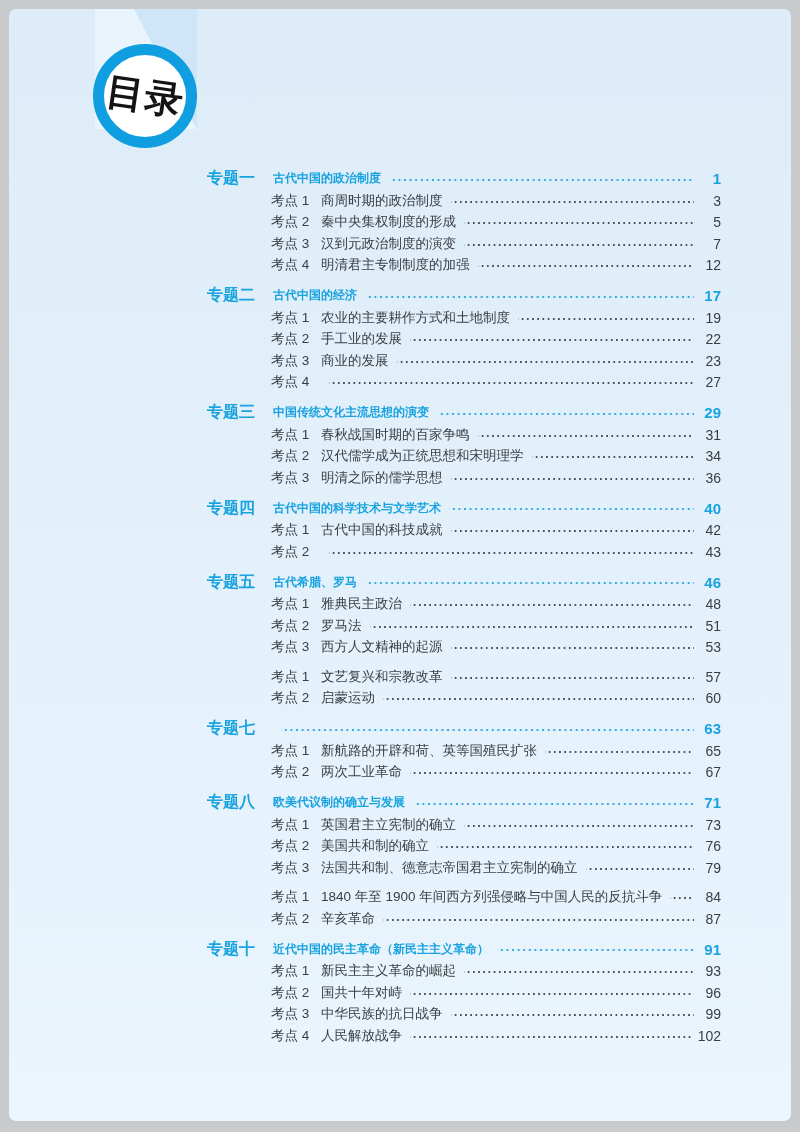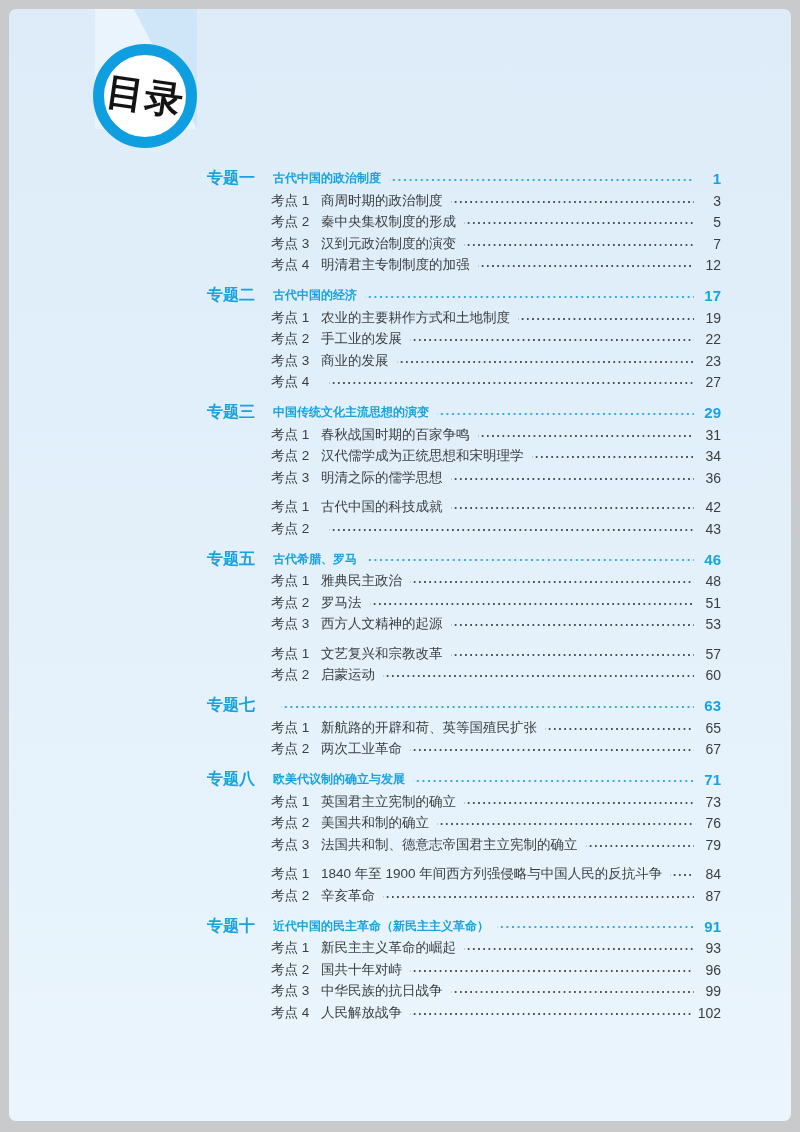--- a/index.html
+++ b/index.html
@@ -187,20 +187,26 @@
   <div class="row item">
     <span class="lbl">考点 3</span>
     <span class="ttl">明清之际的儒学思想</span>
     <span class="leader"></span>
     <span class="pg">36</span>
   </div>
 </div>
   </section>
 
   <section class="sec">
+    <div class="row head">
+      <span class="lbl">专题四</span>
+      <span class="ttl">古代中国的科学技术与文学艺术</span>
+      <span class="leader"></span>
+      <span class="pg">40</span>
+    </div>
     <div class="items">
   <div class="row item">
     <span class="lbl">考点 1</span>
     <span class="ttl">古代中国的科技成就</span>
     <span class="leader"></span>
     <span class="pg">42</span>
   </div>
 
   <div class="row item">
     <span class="lbl">考点 2</span>

